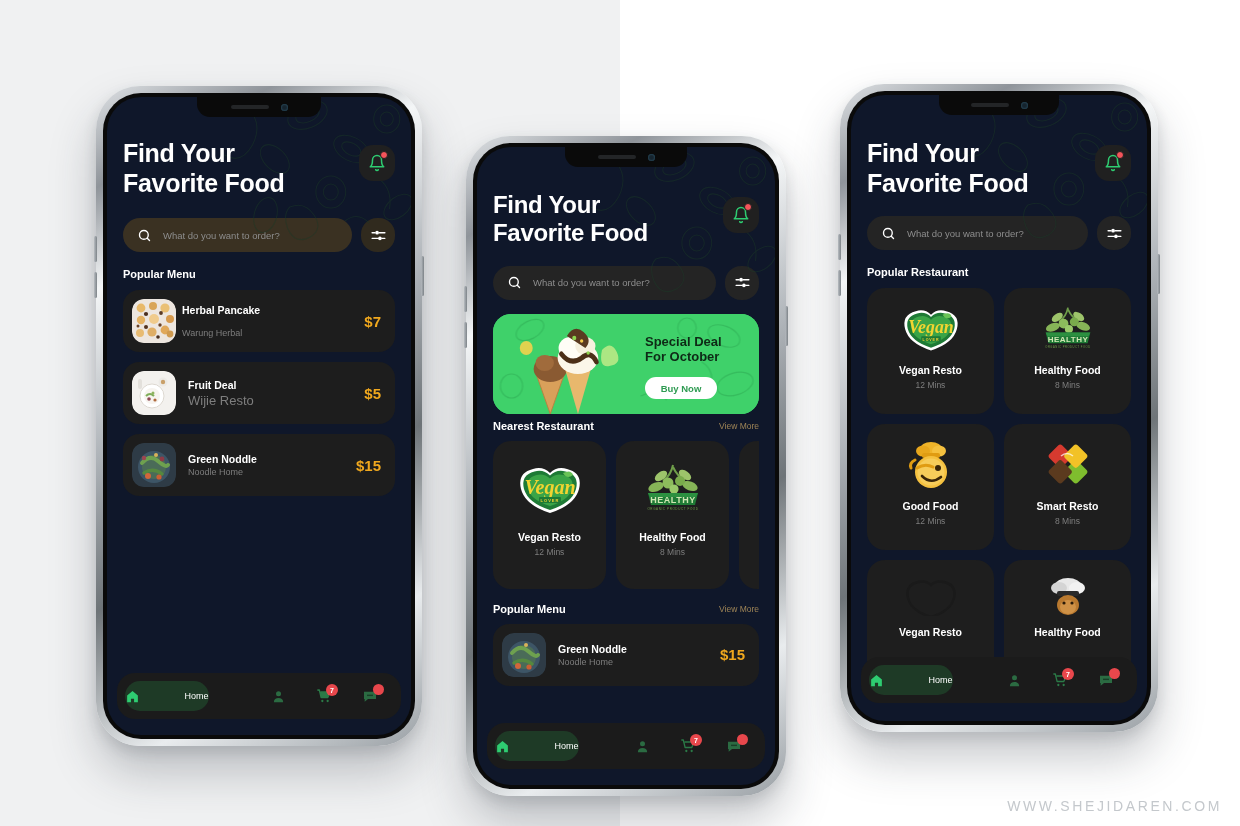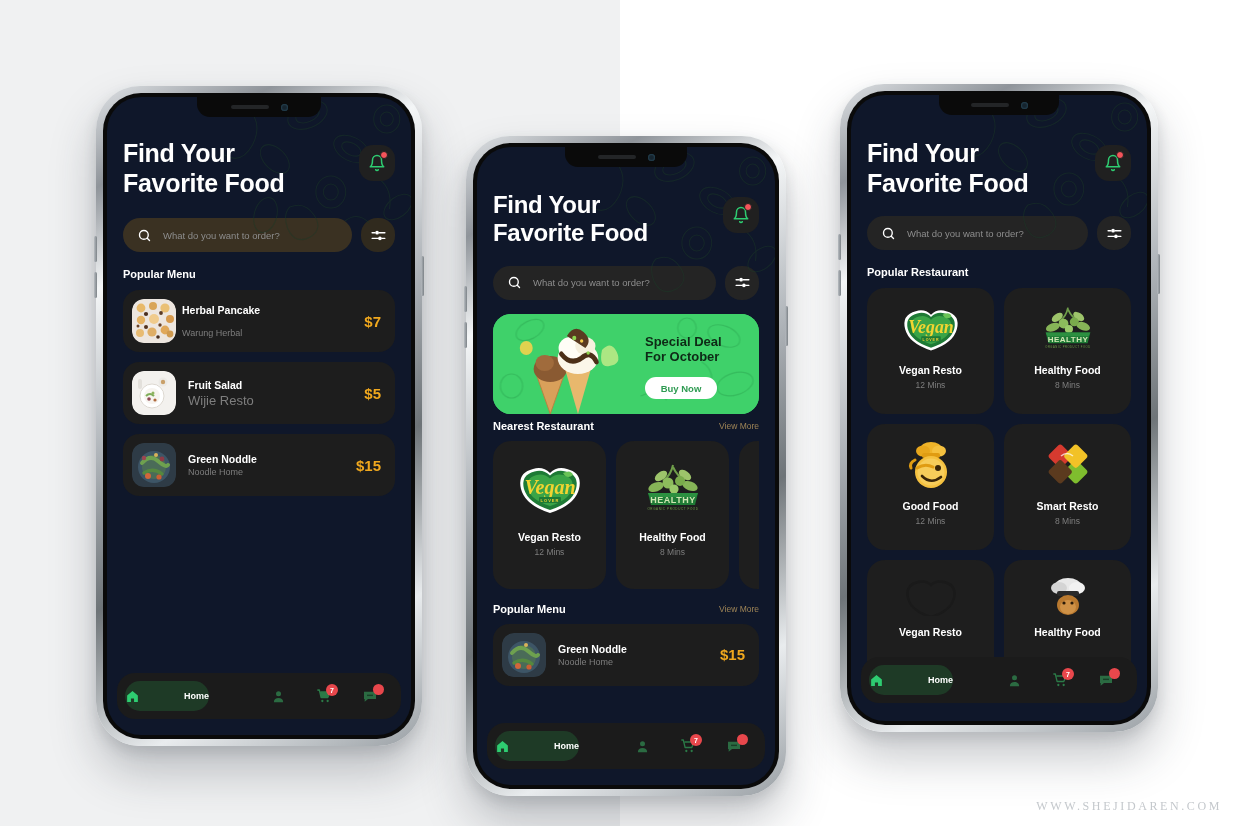--- a/index.html
+++ b/index.html
@@ -21,21 +21,21 @@
     background: #ffffff;
   }
 
   
   .watermark {
     position: absolute; right: 18px; bottom: 12px;
     text-align: right; color: #c9ccd0; user-select: none;
   }
   .wm-top { font-size: 15px; letter-spacing: .5px; line-height: 1.25; color: #c4c8cc; }
   .wm-top .wm-big { font-size: 21px; font-weight: 700; color: #b9bdc2; vertical-align: -1px; }
-  .wm-bot { font-size: 12px; letter-spacing: 2.6px; color: #c4c8cc; margin-top: 12px; font-family: Liberation Serif, serif; }
+  .wm-bot { font-size: 14px; letter-spacing: 2.6px; color: #c4c8cc; margin-top: 12px; }
 
   
   .phone {
     position: absolute;
     border-radius: 44px;
     background: linear-gradient(150deg,#dfe2e5 0%,#8f949a 12%,#f4f6f7 24%,#aeb3b8 44%,#6e7478 62%,#e9ecee 82%,#9aa0a5 100%);
     padding: 7px;
     box-shadow: 0 26px 46px rgba(40,48,58,.26), 0 6px 14px rgba(40,48,58,.14);
   }
   .phone-inner {
@@ -113,21 +113,21 @@
   .banner-title { font-weight: 700; color: #0e2a16; line-height: 1.22; }
   .banner-btn { background: #fff; border-radius: 999px; display: inline-flex; align-items: center; justify-content: center; color: #2f9b52; font-weight: 600; }
 
   
   .tabbar {
     position: absolute; left: 0; right: 0; bottom: 0;
     background: #1b1b1b; display: flex; align-items: center; z-index: 30;
   }
   .tab { display: flex; align-items: center; justify-content: center; position: relative; }
   .tab-home { background: #1e3a26; border-radius: 999px; gap: 8px; }
-  .tab-label { color: #fff; font-weight: 700; padding-left: 36px; }
+  .tab-label { color: #fff; font-weight: 400; padding-left: 36px; }
   .badge {
     position: absolute; background: #e8474c; color: #fff; border-radius: 50%;
     display: flex; align-items: center; justify-content: center; font-weight: 700;
   }
   .badge.plain { background: #e8474c; }
 
   svg { display: block; }
 </style>
 </head>
 <body>
@@ -245,21 +245,21 @@
                 <path d="M14 25q4-4 8 0" stroke="#7fae5a" stroke-width="2" fill="none"></path>
                 <circle cx="17" cy="28" r="1.8" fill="#8e4a55"></circle>
                   <circle cx="23" cy="29" r="1.6" fill="#b06a3e"></circle>
                 <circle cx="21" cy="22" r="1.5" fill="#8fb35e"></circle>
                 <circle cx="31" cy="11" r="4.5" fill="#eceae6"></circle>
                   <circle cx="31" cy="11" r="2.2" fill="#c9a06a"></circle>
                 <rect x="6" y="8" width="4" height="10" rx="2" fill="#e3e0db"></rect>
               </svg>
             </div>
             <div class="menu-txt">
-              <div class="menu-name" style="font-size:10.5px;">Fruit Salad</div>
+              <div class="menu-name" style="font-size:10.5px;">Fruit Deal</div>
               <div class="menu-sub" style="font-size:13px; margin-top:2px;">Wijie Resto</div>
             </div>
             <div class="menu-price" style="font-size:15px;">$5</div>
           </div>
 
           <div class="menu-card" style="height:62px; padding:0 14px 0 9px; gap:12px;">
             <div class="menu-thumb" style="width:44px;height:44px;">
               <svg viewBox="0 0 44 44" width="44" height="44">
                 <rect width="44" height="44" rx="11" fill="#2e3b46"></rect>
                 <circle cx="22" cy="24" r="16" fill="#3d5566"></circle>

